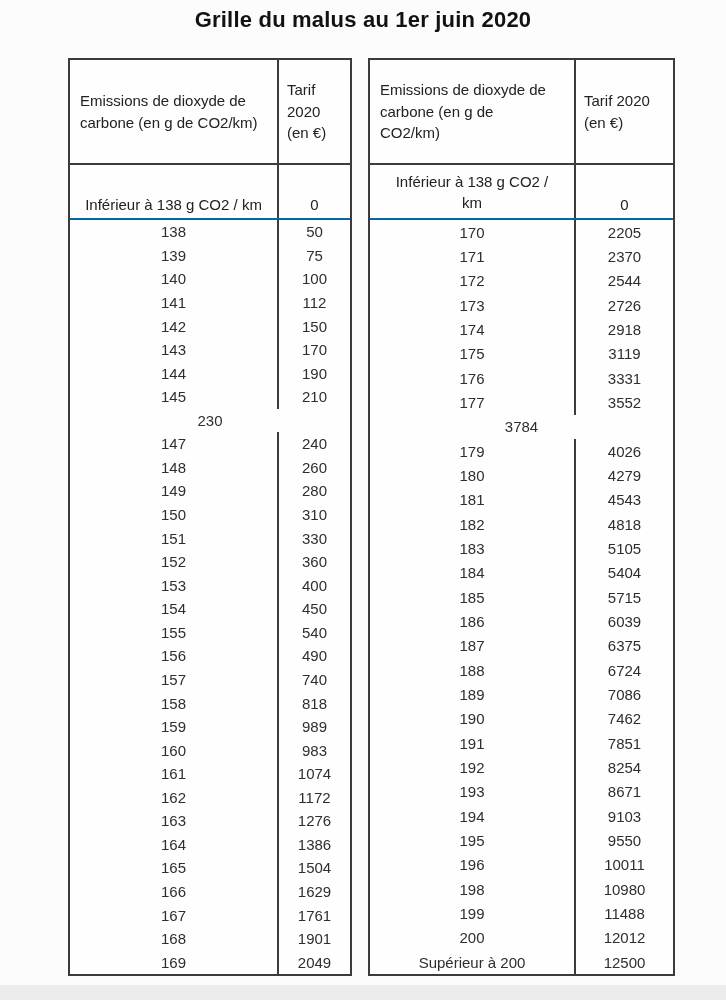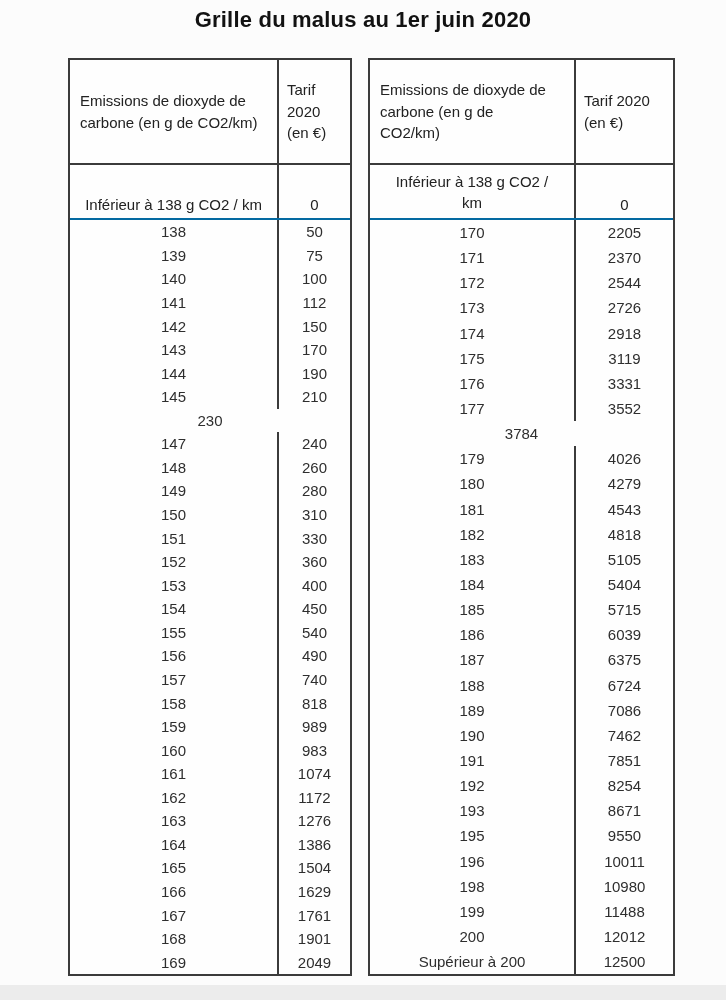--- a/index.html
+++ b/index.html
@@ -302,20 +302,24 @@
       </div>
       <div class="trow">
         <div class="cell c1">192</div>
         <div class="cell c2">8254</div>
       </div>
       <div class="trow">
         <div class="cell c1">193</div>
         <div class="cell c2">8671</div>
       </div>
       <div class="trow">
+        <div class="cell c1">194</div>
+        <div class="cell c2">9103</div>
+      </div>
+      <div class="trow">
         <div class="cell c1">195</div>
         <div class="cell c2">9550</div>
       </div>
       <div class="trow">
         <div class="cell c1">196</div>
         <div class="cell c2">10011</div>
       </div>
       <div class="trow">
         <div class="cell c1">198</div>
         <div class="cell c2">10980</div>

